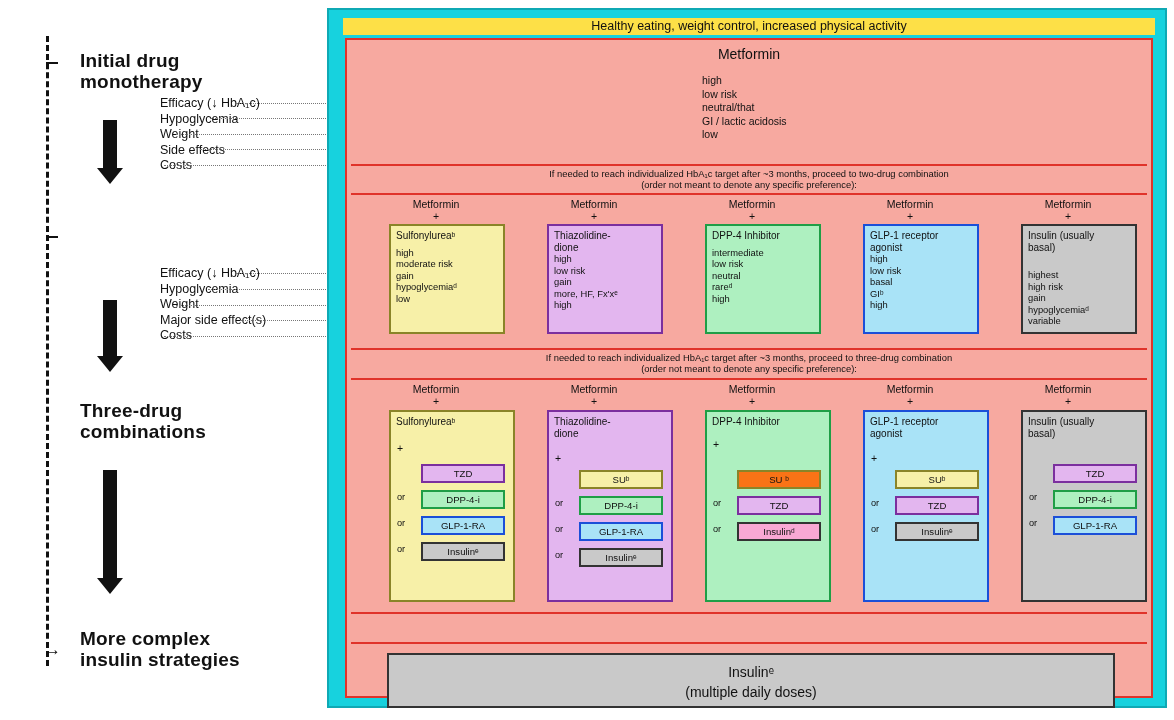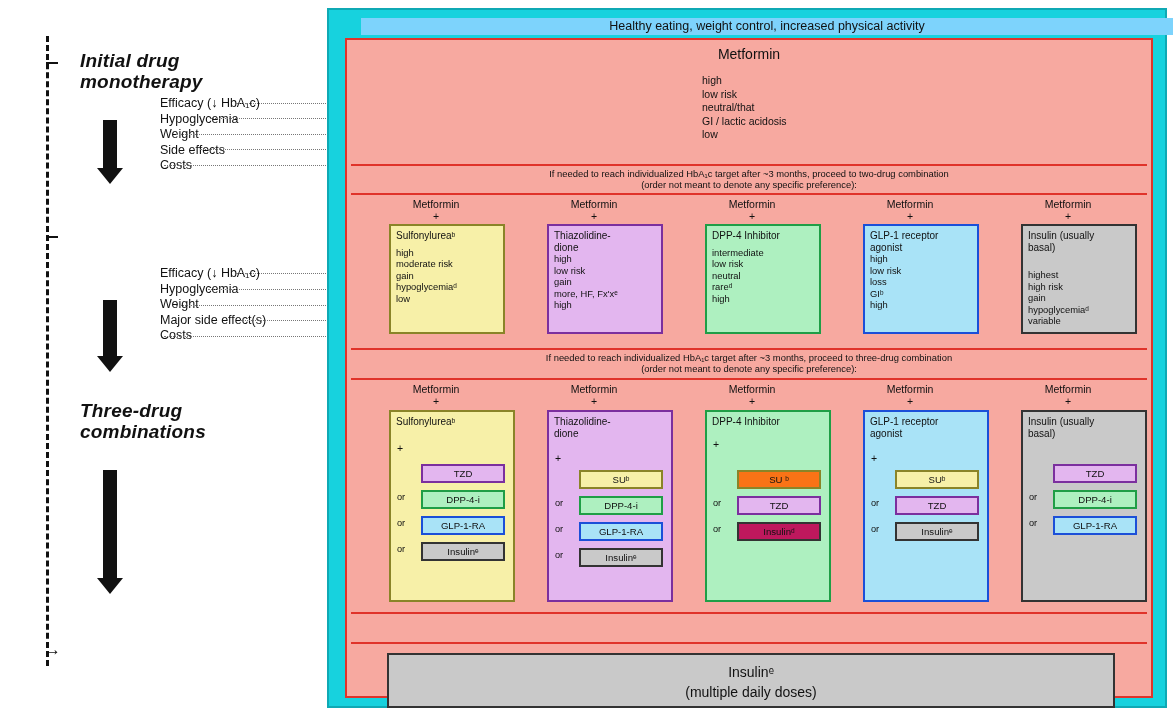--- a/index.html
+++ b/index.html
@@ -5,31 +5,31 @@
   html,body{margin:0;padding:0;}
   body{
     width:1174px;height:720px;background:#ffffff;
     font-family:"Liberation Sans", sans-serif;
     color:#111;overflow:hidden;position:relative;
   }
   
   .left-rail{position:absolute;left:0;top:0;width:330px;height:720px;}
   .dashline{position:absolute;left:46px;top:36px;width:0;height:630px;border-left:3px dashed #111;}
   .tick{position:absolute;width:12px;height:0;border-top:2px solid #111;}
-  .stage-title{position:absolute;font-size:19px;font-weight:bold;line-height:21px;color:#111;letter-spacing:.2px;font-style:italic;}
+  .stage-title{position:absolute;font-size:19px;font-weight:bold;line-height:21px;color:#111;letter-spacing:.2px;}
   .arrow-col{position:absolute;width:14px;background:#111;}
   .arrow-head{position:absolute;width:0;height:0;border-left:13px solid transparent;border-right:13px solid transparent;border-top:16px solid #111;}
   .param-list{position:absolute;font-size:12.5px;line-height:15.5px;color:#111;white-space:nowrap;margin-left:48px;}
   .param-list div{position:relative;}
   .leader{position:absolute;height:0;border-top:1px dotted #777;}
   .corner-arrow{position:absolute;font-size:17px;font-weight:bold;}
 
   
   .diagram{position:absolute;left:327px;top:8px;width:840px;height:700px;background:#17d2de;border:2px solid #0fa9b4;box-sizing:border-box;}
-  .topbar{position:absolute;left:32px;top:8px;width:812px;height:17px;background:#7dd3fc;color:#111;font-size:12.5px;text-align:center;line-height:17px;}
+  .topbar{position:absolute;left:14px;top:8px;width:812px;height:17px;background:#fde047;color:#111;font-size:12.5px;text-align:center;line-height:17px;}
   .pinkbox{position:absolute;left:16px;top:28px;width:808px;height:660px;background:#f7a9a0;border:2px solid #e0332a;box-sizing:border-box;}
   .hr{position:absolute;left:4px;width:796px;height:0;border-top:2px solid #e0332a;}
   .sec-title{position:absolute;width:100%;text-align:center;font-size:14px;color:#111;}
   .mono-rows{position:absolute;font-size:10.5px;line-height:13.5px;color:#111;}
   .mono-rows div{white-space:nowrap;}
   .note{position:absolute;width:100%;text-align:center;font-size:9.4px;line-height:11px;color:#111;}
   .colhead{position:absolute;font-size:10.5px;line-height:12px;color:#111;text-align:center;}
   .card{position:absolute;box-sizing:border-box;border:2px solid #333;}
   .card .ctitle{font-size:10px;line-height:11.5px;padding:4px 4px 0 5px;white-space:pre-line;}
   .card .clines{font-size:9.4px;line-height:11.6px;padding:5px 4px 0 5px;}
@@ -84,20 +84,22 @@
 
   <div class="arrow-col" style="left:103px;top:300px;height:58px;"></div>
   <div class="arrow-head" style="left:97px;top:356px;"></div>
 
   <div class="stage-title" style="left:80px;top:400px;width:230px;white-space:pre-line;">Three-drug
 combinations</div>
 
   <div class="arrow-col" style="left:103px;top:470px;height:110px;"></div>
   <div class="arrow-head" style="left:97px;top:578px;"></div>
 
+  <div class="stage-title" style="left:80px;top:628px;width:236px;white-space:pre-line;">More complex
+insulin strategies</div>
 </div>
 
 <div class="diagram">
 
   <div class="topbar">Healthy eating, weight control, increased physical activity</div>
 
   <div class="pinkbox">
 
     <div class="sec-title" style="top:6px;">Metformin</div>
     <div class="mono-rows" style="left:355px;top:34px;">
@@ -157,21 +159,21 @@
         <div>high</div>
       </div>
     </div>
 
     <div class="card" style="left:516px;top:184px;width:116px;height:110px;background:#a9e3f7;border-color:#1b4fd8;">
       <div class="ctitle">GLP-1 receptor
 agonist</div>
       <div class="clines" style="padding-top:0;">
         <div>high</div>
         <div>low risk</div>
-        <div>loss</div>
+        <div>basal</div>
         <div>GIᵇ</div>
         <div>high</div>
       </div>
     </div>
 
     <div class="card" style="left:674px;top:184px;width:116px;height:110px;background:#c9c9c9;border-color:#333333;">
       <div class="ctitle">Insulin (usually
 basal)</div>
       <div class="clines" style="padding-top:0;margin-top:16px;">
         <div>highest</div>
@@ -223,21 +225,21 @@
       <div class="subpill" style="left:30px;top:136px;width:84px;background:#c9c9c9;border-color:#333333;">Insulinᵉ</div>
     </div>
 
     <div class="card" style="left:358px;top:370px;width:126px;height:192px;background:#aef0c0;border-color:#1f9e46;">
       <div class="ctitle">DPP-4 Inhibitor</div>
       <div class="plus" style="left:6px;top:26px;">+</div>
       <div class="subpill" style="left:30px;top:58px;width:84px;background:#f97316;border-color:#8a8428;">SU ᵇ</div>
       <div class="orlabel" style="left:6px;top:86px;">or</div>
       <div class="subpill" style="left:30px;top:84px;width:84px;background:#e3b6ef;border-color:#7b2f9e;">TZD</div>
       <div class="orlabel" style="left:6px;top:112px;">or</div>
-      <div class="subpill" style="left:30px;top:110px;width:84px;background:#be185d;border-color:#333333;">Insulinᵈ</div>
+      <div class="subpill" style="left:30px;top:110px;width:84px;background:#f9a8d4;border-color:#333333;">Insulinᵈ</div>
     </div>
 
     <div class="card" style="left:516px;top:370px;width:126px;height:192px;background:#a9e3f7;border-color:#1b4fd8;">
       <div class="ctitle">GLP-1 receptor
 agonist</div>
       <div class="plus" style="left:6px;top:40px;">+</div>
       <div class="subpill" style="left:30px;top:58px;width:84px;background:#f7f0a8;border-color:#8a8428;">SUᵇ</div>
       <div class="orlabel" style="left:6px;top:86px;">or</div>
       <div class="subpill" style="left:30px;top:84px;width:84px;background:#e3b6ef;border-color:#7b2f9e;">TZD</div>
       <div class="orlabel" style="left:6px;top:112px;">or</div>

